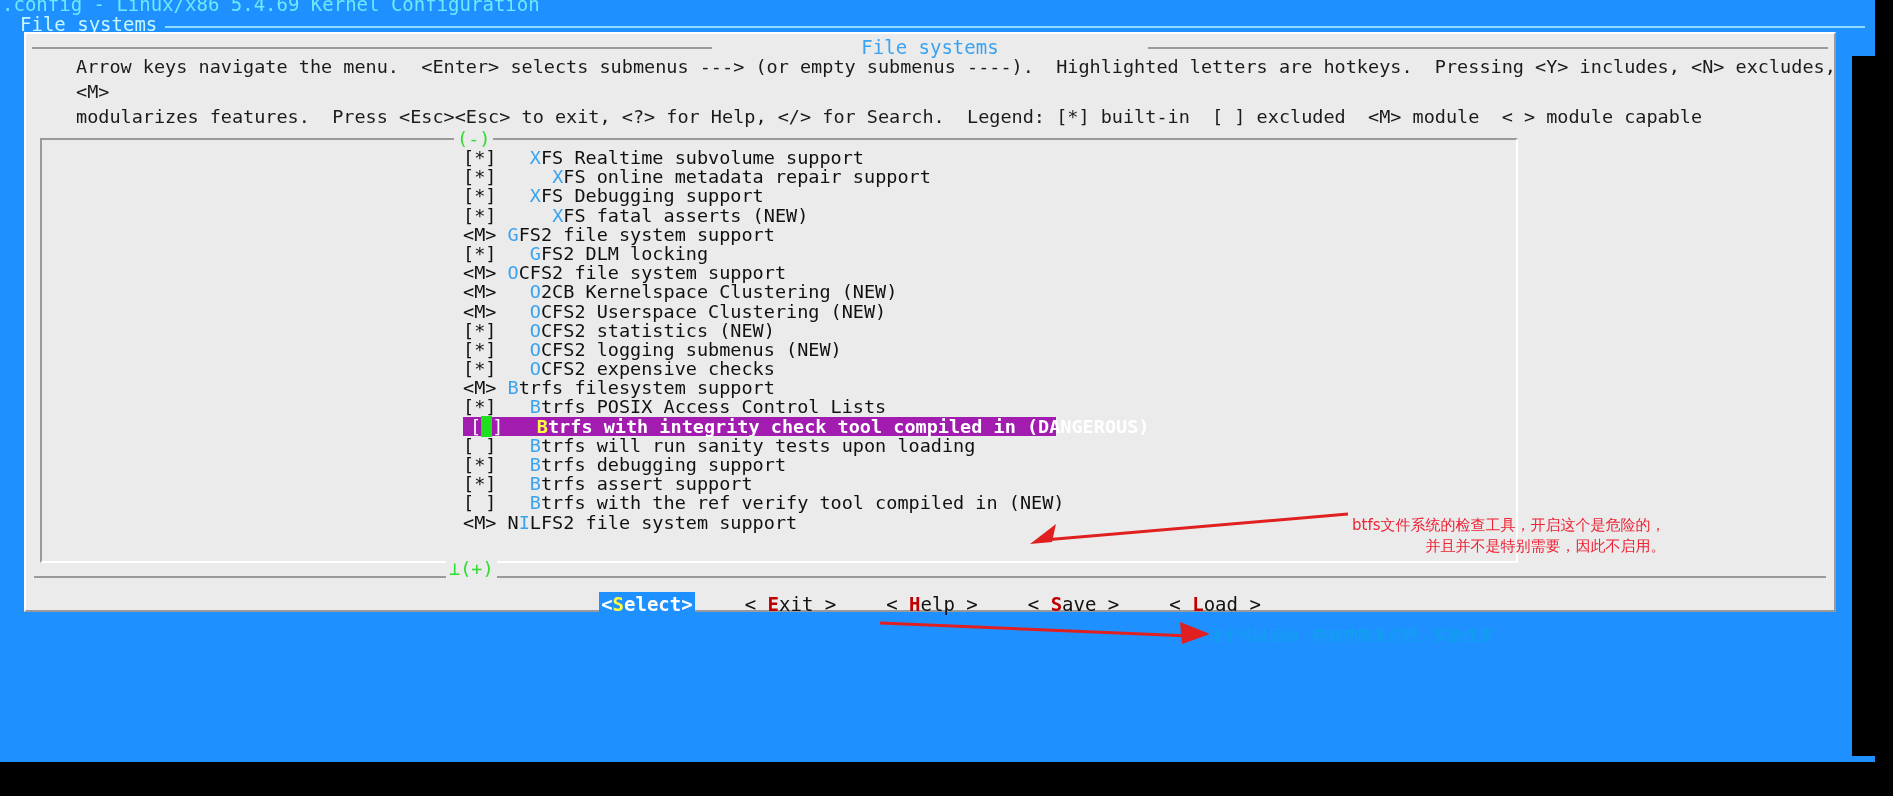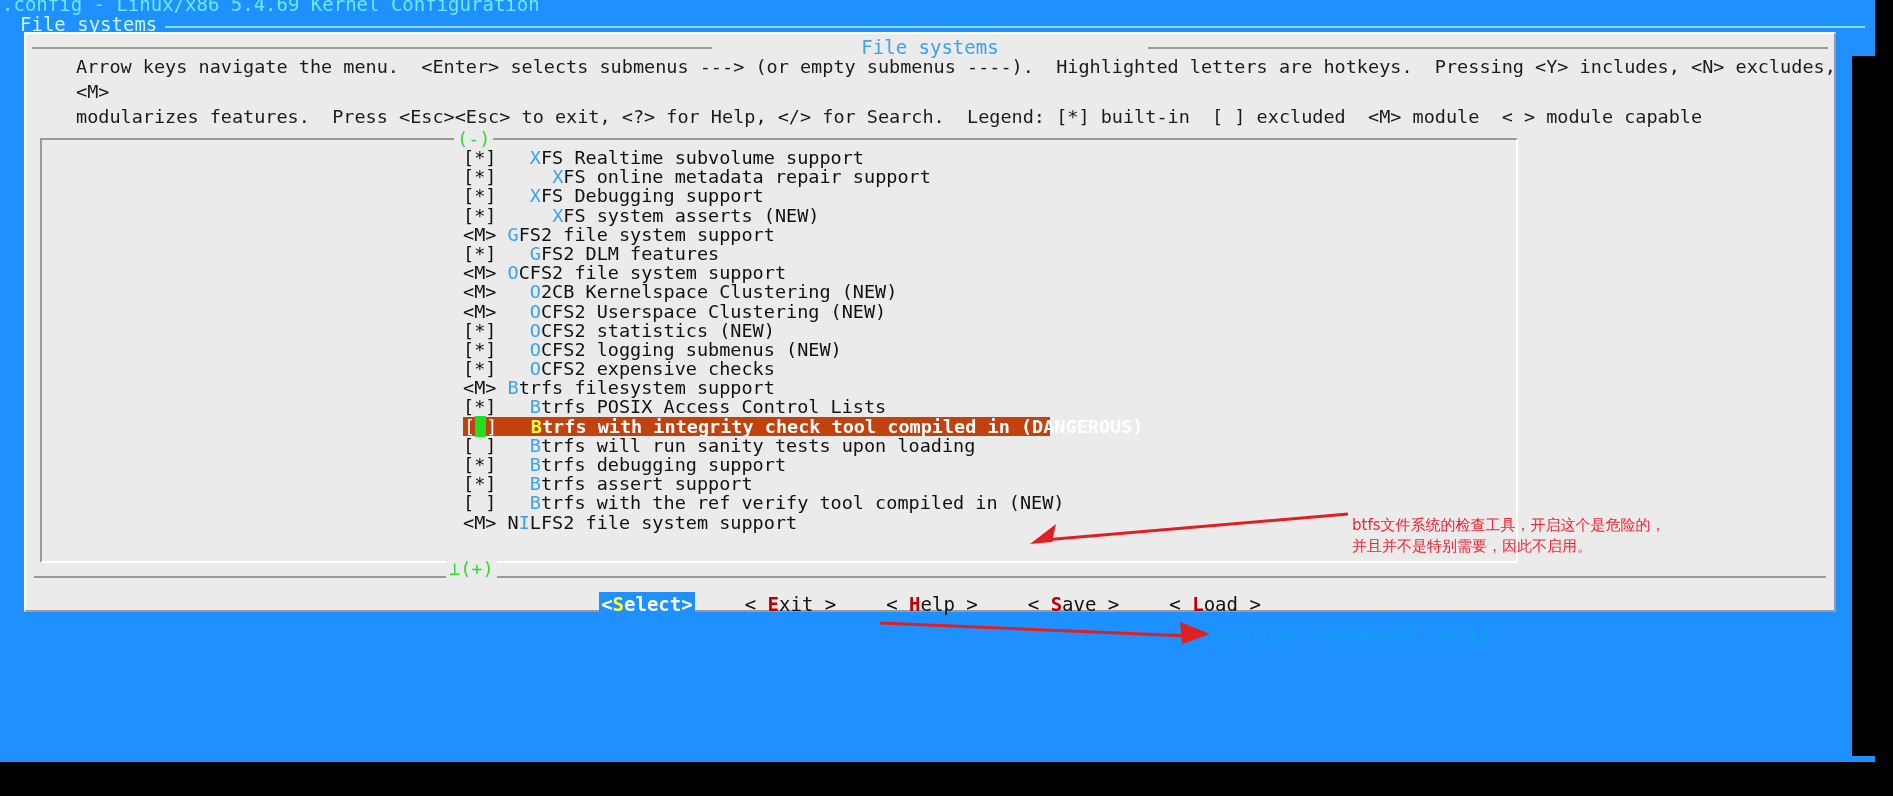--- a/index.html
+++ b/index.html
@@ -166,24 +166,24 @@
     font-size: 18.5px;
     white-space: pre;
     color: #111111;
     padding-left: 420px;
   }
   .row .tag    { color: #111111; }
   .row .hotkey { color: #3aa3ef; }
   .row .label  { color: #111111; }
 
   .row.selected {
-    background: #c2410c;
+    background: #a21caf;
     width: 586px;
     margin-left: 420px;
-    padding-left: 1px;
+    padding-left: 7px;
     color: #ffffff;
   }
   .row.selected .tag    { color: #ffffff; }
   .row.selected .hotkey { color: #ffff3f; font-weight: bold; }
   .row.selected .label  { color: #ffffff; font-weight: bold; }
   .row.selected .cursor {
     background: #1fe01f;
     color: #1fe01f;
   }
 
@@ -253,23 +253,23 @@
 
     <div class="help-text">Arrow keys navigate the menu.  &lt;Enter&gt; selects submenus ---&gt; (or empty submenus ----).  Highlighted letters are hotkeys.  Pressing &lt;Y&gt; includes, &lt;N&gt; excludes, &lt;M&gt;
 modularizes features.  Press &lt;Esc&gt;&lt;Esc&gt; to exit, &lt;?&gt; for Help, &lt;/&gt; for Search.  Legend: [*] built-in  [ ] excluded  &lt;M&gt; module  &lt; &gt; module capable</div>
 
     <div class="scroll-up-marker">(-)</div>
     <div id="listbox">
       <div class="list-rows" id="rows">
           <div class="row"><span class="tag">[*]</span><span>   </span><span class="hotkey">X</span><span class="label">FS Realtime subvolume support</span></div>
           <div class="row"><span class="tag">[*]</span><span>     </span><span class="hotkey">X</span><span class="label">FS online metadata repair support</span></div>
           <div class="row"><span class="tag">[*]</span><span>   </span><span class="hotkey">X</span><span class="label">FS Debugging support</span></div>
-          <div class="row"><span class="tag">[*]</span><span>     </span><span class="hotkey">X</span><span class="label">FS system asserts (NEW)</span></div>
+          <div class="row"><span class="tag">[*]</span><span>     </span><span class="hotkey">X</span><span class="label">FS fatal asserts (NEW)</span></div>
           <div class="row"><span class="tag">&lt;M&gt;</span><span> </span><span class="hotkey">G</span><span class="label">FS2 file system support</span></div>
-          <div class="row"><span class="tag">[*]</span><span>   </span><span class="hotkey">G</span><span class="label">FS2 DLM features</span></div>
+          <div class="row"><span class="tag">[*]</span><span>   </span><span class="hotkey">G</span><span class="label">FS2 DLM locking</span></div>
           <div class="row"><span class="tag">&lt;M&gt;</span><span> </span><span class="hotkey">O</span><span class="label">CFS2 file system support</span></div>
           <div class="row"><span class="tag">&lt;M&gt;</span><span>   </span><span class="hotkey">O</span><span class="label">2CB Kernelspace Clustering (NEW)</span></div>
           <div class="row"><span class="tag">&lt;M&gt;</span><span>   </span><span class="hotkey">O</span><span class="label">CFS2 Userspace Clustering (NEW)</span></div>
           <div class="row"><span class="tag">[*]</span><span>   </span><span class="hotkey">O</span><span class="label">CFS2 statistics (NEW)</span></div>
           <div class="row"><span class="tag">[*]</span><span>   </span><span class="hotkey">O</span><span class="label">CFS2 logging submenus (NEW)</span></div>
           <div class="row"><span class="tag">[*]</span><span>   </span><span class="hotkey">O</span><span class="label">CFS2 expensive checks</span></div>
           <div class="row"><span class="tag">&lt;M&gt;</span><span> </span><span class="hotkey">B</span><span class="label">trfs filesystem support</span></div>
           <div class="row"><span class="tag">[*]</span><span>   </span><span class="hotkey">B</span><span class="label">trfs POSIX Access Control Lists</span></div>
           <div class="row selected"><span class="tag">[<span class="cursor"> </span>]</span><span>   </span><span class="hotkey">B</span><span class="label">trfs with integrity check tool compiled in (DANGEROUS)</span></div>
           <div class="row"><span class="tag">[ ]</span><span>   </span><span class="hotkey">B</span><span class="label">trfs will run sanity tests upon loading</span></div>
@@ -287,16 +287,16 @@
 
   <svg class="arrow" id="arrow1" width="330" height="40">
     <line x1="318" y1="4" x2="14" y2="30" stroke="#e02020" stroke-width="3"></line>
     <polygon points="0,34 26,14 22,32" fill="#e02020"></polygon>
   </svg>
   <svg class="arrow" id="arrow2" width="330" height="30">
     <line x1="0" y1="3" x2="310" y2="16" stroke="#e02020" stroke-width="3"></line>
     <polygon points="330,14 300,2 302,24" fill="#e02020"></polygon>
   </svg>
 
-  <div class="annot" id="annot1" style="color: rgb(238, 34, 51);">btfs文件系统的检查工具，开启这个是危险的，
+  <div class="annot" id="annot1" style="color: rgb(238, 34, 51); text-align: right;">btfs文件系统的检查工具，开启这个是危险的，
 并且并不是特别需要，因此不启用。</div>
   <div class="annot" id="annot2" style="color: #0ea5e9;">这个可以启动，内核功能多点吧，实验性质</div>
 </div>
 
 </body></html>

